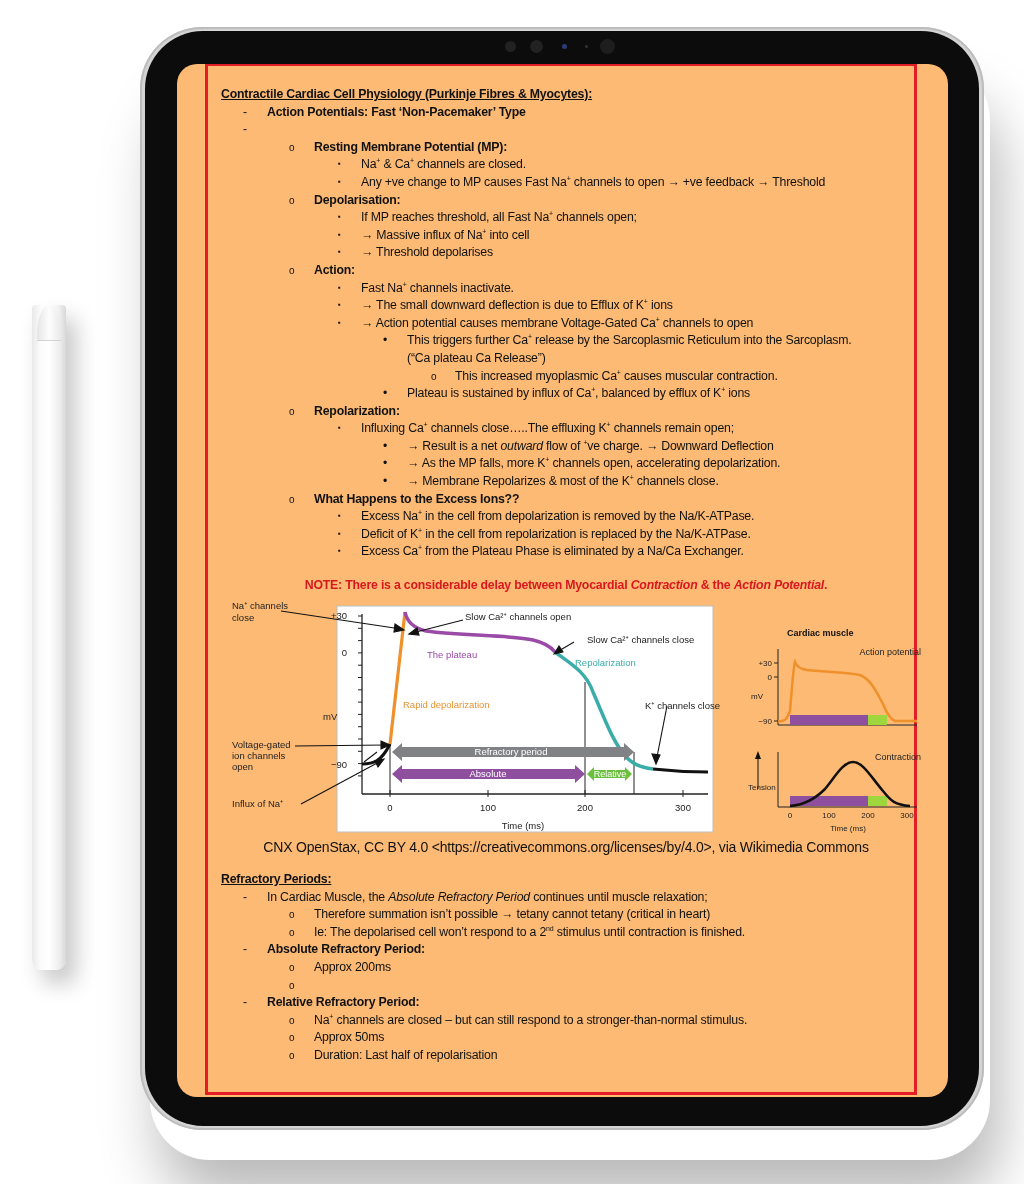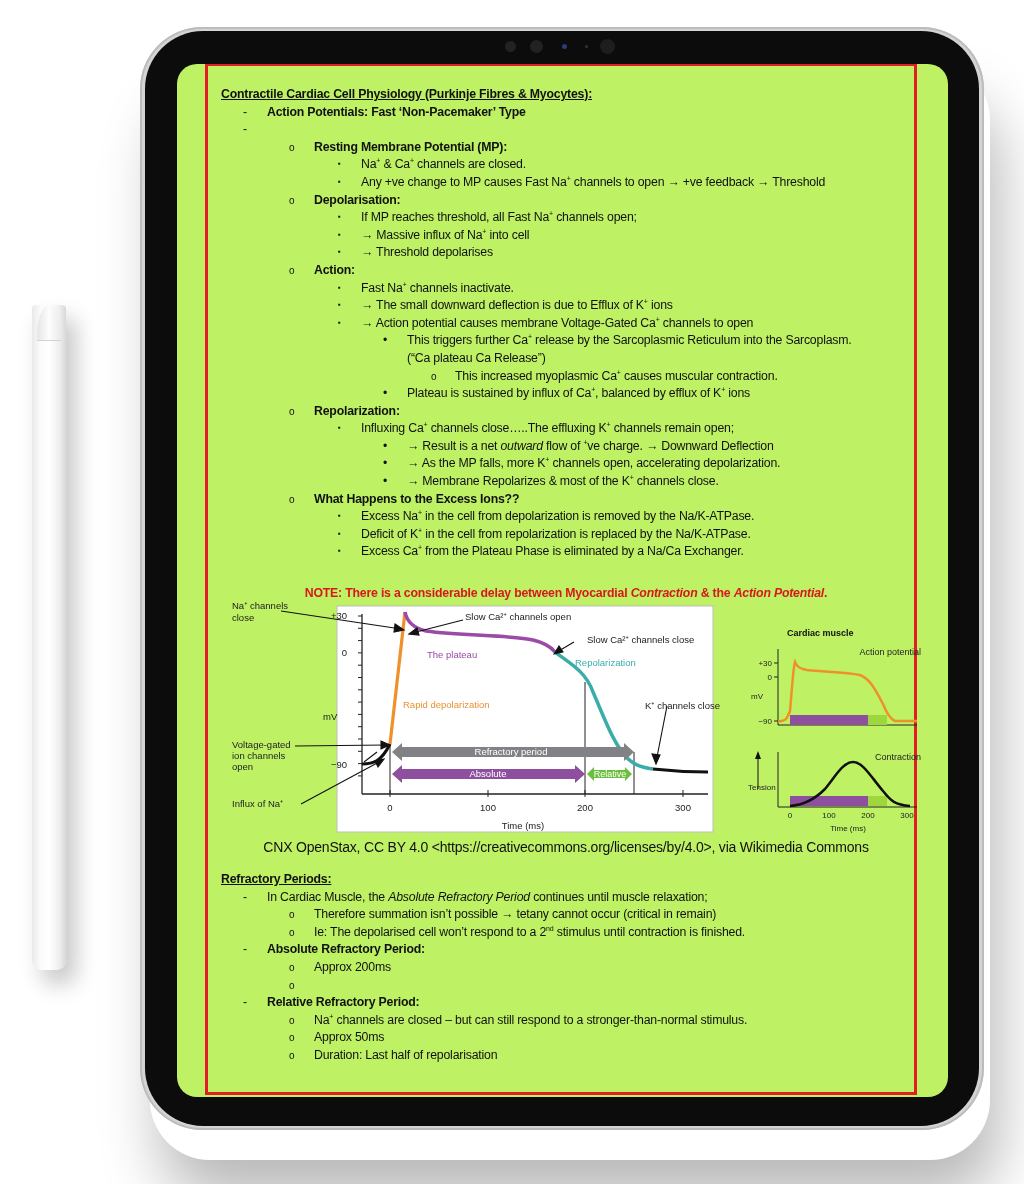--- a/index.html
+++ b/index.html
@@ -30,21 +30,21 @@
     border-radius: 62px; background: #d4d4d4;
     box-shadow: inset 0 0 0 2px #bcbcbc;
   }
   .ipad-bezel {
     position: absolute; left: 145px; top: 31px; width: 834px; height: 1095px;
     border-radius: 58px; background: #0c0c0c;
   }
   .camera-dot { position: absolute; border-radius: 50%; background: #222; }
   .screen {
     position: absolute; left: 177px; top: 64px; width: 771px; height: 1033px;
-    border-radius: 20px; background: #bef264; overflow: hidden;
+    border-radius: 20px; background: #fdba74; overflow: hidden;
   }
   .page-border {
     position: absolute; left: 28px; top: 0; width: 712px; height: 1031px;
     border-left: 3px solid #e21d24; border-right: 3px solid #e21d24;
     border-bottom: 3px solid #e21d24;
   }
   .page-border::before {
     content: ""; position: absolute; left: -3px; right: -3px; top: 0; height: 2px; background: #e21d24;
   }
 
@@ -60,21 +60,21 @@
   .marker { position: absolute; }
   .l1 .marker { left: 22px; } .l1 .txt { padding-left: 46px; }
   .l2 .marker { left: 68px; font-size: 10px; } .l2 .txt { padding-left: 93px; }
   .l3 .marker { left: 117px; font-size: 8px; top: -1px;} .l3 .txt { padding-left: 140px; }
   .l4 .marker { left: 162px; } .l4 .txt { padding-left: 186px; }
   .l4c .txt { padding-left: 186px; }
   .l5 .marker { left: 210px; font-size: 10px; } .l5 .txt { padding-left: 234px; }
   .txt { display: inline-block; }
   sup { font-size: 7px; line-height: 0; vertical-align: 5px; }
   .note {
-    color: #d8181f; font-weight: bold; text-align: center; margin-top: 24px; height: 18px;
+    color: #d8181f; font-weight: bold; text-align: center; margin-top: 16px; height: 18px;
   }
   .caption { text-align: center; height: 18px; font-size: 14px; }
   .spacer { height: 14px; }
 
   
   .chart-main { position: absolute; left: 44px; top: 538px; width: 500px; height: 232px; }
   .chart-side { position: absolute; left: 568px; top: 555px; width: 180px; height: 215px; }
   svg text { font-family: "Liberation Sans", sans-serif; }
 </style>
 </head>
@@ -270,21 +270,21 @@
   </div>
 
   <div class="doc" style="top:775px;">
     <div class="caption">CNX OpenStax, CC BY 4.0 &lt;https://creativecommons.org/licenses/by/4.0&gt;, via Wikimedia Commons</div>
     <div class="spacer"></div>
     <div class="line">
       <span class="ul">Refractory Periods:</span>
     </div>
     <div id="refractory">
         <div class="line l1"><span class="marker">-</span><span class="txt">In Cardiac Muscle, the <i>Absolute Refractory Period</i> continues until muscle relaxation;</span></div>
-        <div class="line l2"><span class="marker">o</span><span class="txt">Therefore summation isn’t possible → tetany cannot occur (critical in remain)</span></div>
+        <div class="line l2"><span class="marker">o</span><span class="txt">Therefore summation isn’t possible → tetany cannot tetany (critical in heart)</span></div>
         <div class="line l2"><span class="marker">o</span><span class="txt">Ie: The depolarised cell won’t respond to a 2<sup>nd</sup> stimulus until contraction is finished.</span></div>
         <div class="line l1"><span class="marker">-</span><span class="txt bold">Absolute Refractory Period:</span></div>
         <div class="line l2"><span class="marker">o</span><span class="txt">Approx 200ms</span></div>
         <div class="line l2"><span class="marker">o</span></div>
         <div class="line l1"><span class="marker">-</span><span class="txt bold">Relative Refractory Period:</span></div>
         <div class="line l2"><span class="marker">o</span><span class="txt">Na<sup>+</sup> channels are closed – but can still respond to a stronger-than-normal stimulus.</span></div>
         <div class="line l2"><span class="marker">o</span><span class="txt">Approx 50ms</span></div>
         <div class="line l2"><span class="marker">o</span><span class="txt">Duration: Last half of repolarisation</span></div>
       </div>
   </div>

